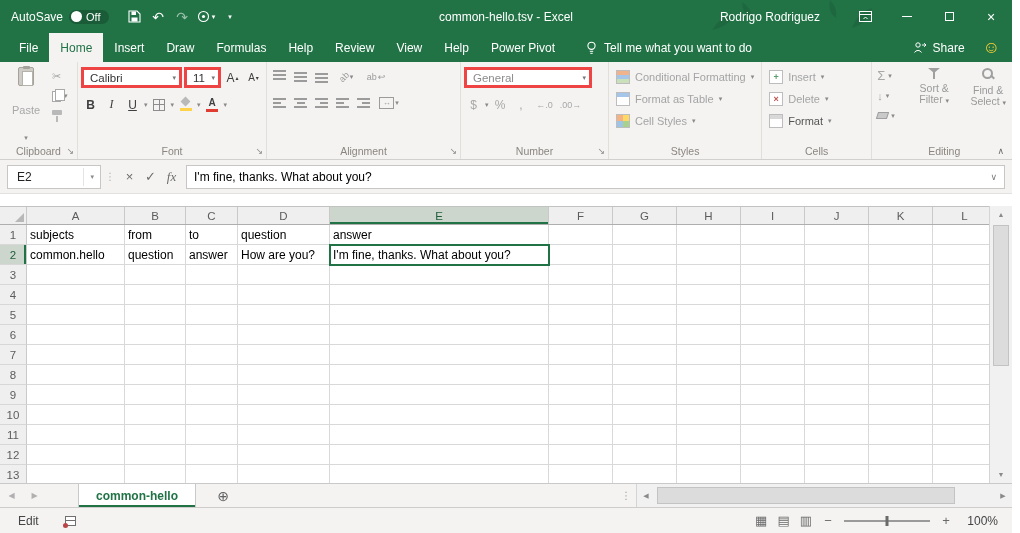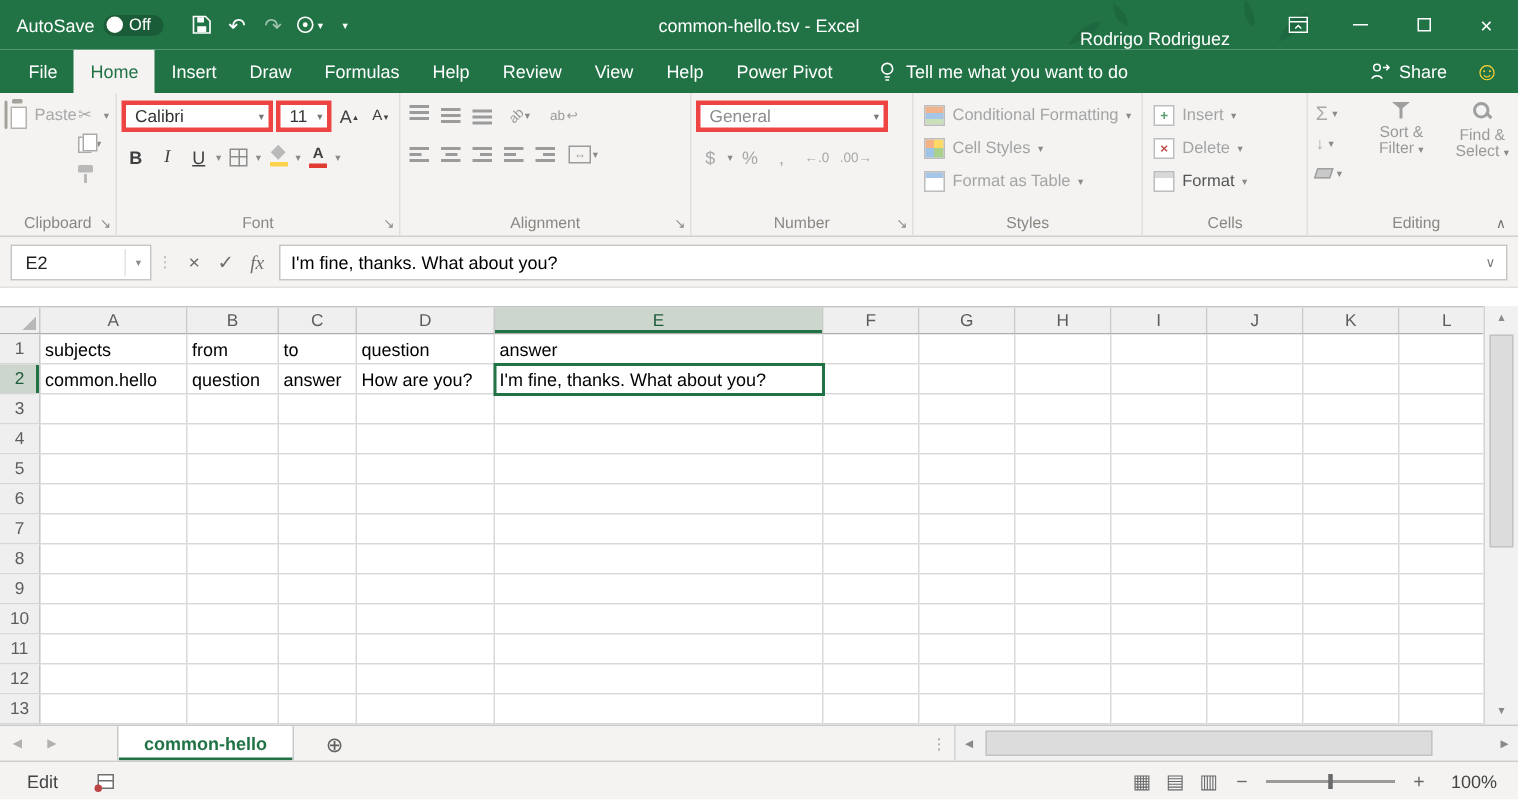--- a/index.html
+++ b/index.html
@@ -10,21 +10,21 @@
 .titlebar{flex:0 0 33px;background:#217346;color:#fff;display:flex;align-items:center;position:relative}
 .deco-leaves{position:absolute;right:140px;top:0;height:33px;opacity:.5;pointer-events:none}
 .autosave{display:flex;align-items:center;gap:6px;margin-left:11px;font-size:12px}
 .as-pill{display:flex;align-items:center;gap:4px;background:#1a5c38;border-radius:9px;padding:1px 8px 1px 2px;font-size:11px}
 .as-knob{width:11px;height:11px;border-radius:50%;background:#fff}
 .qat{display:flex;align-items:center;gap:1px;margin-left:14px}
 .qat-btn{min-width:23px;height:26px;display:flex;align-items:center;justify-content:center;font-size:14px;color:#fff;gap:2px}
 .qat-btn.dim{opacity:.55}
 .dd-w{font-size:7px;color:#fff}
 .title{position:absolute;left:0;right:0;text-align:center;font-size:12px;pointer-events:none}
-.tb-right{margin-left:auto;display:flex;align-items:flex-end;height:100%;position:relative;z-index:1}
+.tb-right{margin-left:auto;display:flex;align-items:center;height:100%;position:relative;z-index:1}
 .user{font-size:12px;margin-right:24px}
 .winbtn{width:42px;height:33px;display:flex;align-items:center;justify-content:center;font-size:14px}
 .ic-min{width:10px;height:1px;background:#fff}
 .ic-max{width:9px;height:9px;border:1px solid #fff}
 
 
 .tabrow{flex:0 0 29px;background:#217346;display:flex;align-items:stretch;color:#fff}
 .rtabs{display:flex;margin-left:8px}
 .rtab{padding:0 11px;display:flex;align-items:center;font-size:12px;white-space:nowrap}
 .rtab.active{background:#f4f3f2;color:#217346}
@@ -45,21 +45,21 @@
 .combo.dis span:first-child{color:#8c8c8c}
 .fbtn{min-width:19px;height:19px;display:flex;align-items:center;justify-content:center;font-size:12px;color:#3f3f3f;gap:1px}
 .fbtn.sm{font-size:9px;min-width:24px}
 .tiny{font-size:6px;color:#3f3f3f}
 .dd8{font-size:7px;color:#8a8a8a}
 .dis{color:#a8a8a8 !important}
 .bold{font-weight:700}
 .italic{font-style:italic;font-family:"Liberation Serif",serif}
 .underline{text-decoration:underline}
 
-.paste-big{width:46px;display:flex;flex-direction:row;align-items:center;padding-top:5px;gap:18px;font-size:11px;color:#a8a8a8}
+.paste-big{width:46px;display:flex;flex-direction:column;align-items:center;padding-top:5px;gap:18px;font-size:11px;color:#a8a8a8}
 .ico-paste{width:16px;height:19px;background:#cfcbc6;border:1px solid #a5a19b;border-radius:2px;position:relative}
 .ico-paste::before{content:"";position:absolute;top:-2px;left:4px;width:7px;height:3px;background:#a5a19b;border-radius:1px}
 .ico-paste::after{content:"";position:absolute;left:3px;top:3px;width:9px;height:13px;background:#fff;border:1px solid #b5b1ab}
 .clip-col{display:flex;flex-direction:column;margin-left:1px;padding-top:6px;gap:4px}
 .sbtn{display:flex;align-items:center;gap:3px;height:16px;font-size:11px;color:#a8a8a8;padding:0 2px}
 .ico-copy{width:9px;height:11px;border:1px solid #a9a9a9;background:#fff;position:relative}
 .ico-copy::after{content:"";position:absolute;left:2px;top:-3px;width:8px;height:10px;border:1px solid #a9a9a9;background:#fff}
 .ico-painter{width:10px;height:13px;position:relative}
 .ico-painter::before{content:"";position:absolute;top:0;left:0;right:0;height:5px;background:#b9b9b9;border-radius:1px}
 .ico-painter::after{content:"";position:absolute;top:6px;left:4px;width:2px;height:6px;background:#b9b9b9}
@@ -439,27 +439,27 @@
 
     <div class="rgroup" style="flex:0 0 152px">
       <div class="rg-body">
         <div class="rg-rows" style="gap:1px;padding-top:4px">
           <div class="style-item">
               <span class="sic cf"></span>
               <span>Conditional Formatting</span>
               <span class="dd8">▾</span>
             </div>
           <div class="style-item">
+              <span class="sic tbl"></span>
+              <span>Format as Table</span>
+              <span class="dd8">▾</span>
+            </div>
+          <div class="style-item">
               <span class="sic cs"></span>
               <span>Cell Styles</span>
-              <span class="dd8">▾</span>
-            </div>
-          <div class="style-item">
-              <span class="sic tbl"></span>
-              <span>Format as Table</span>
               <span class="dd8">▾</span>
             </div>
         </div>
       </div>
       <div class="rg-label">
           <span>Styles</span>
         </div>
     </div>
 
     <div class="rgroup" style="flex:0 0 110px">

